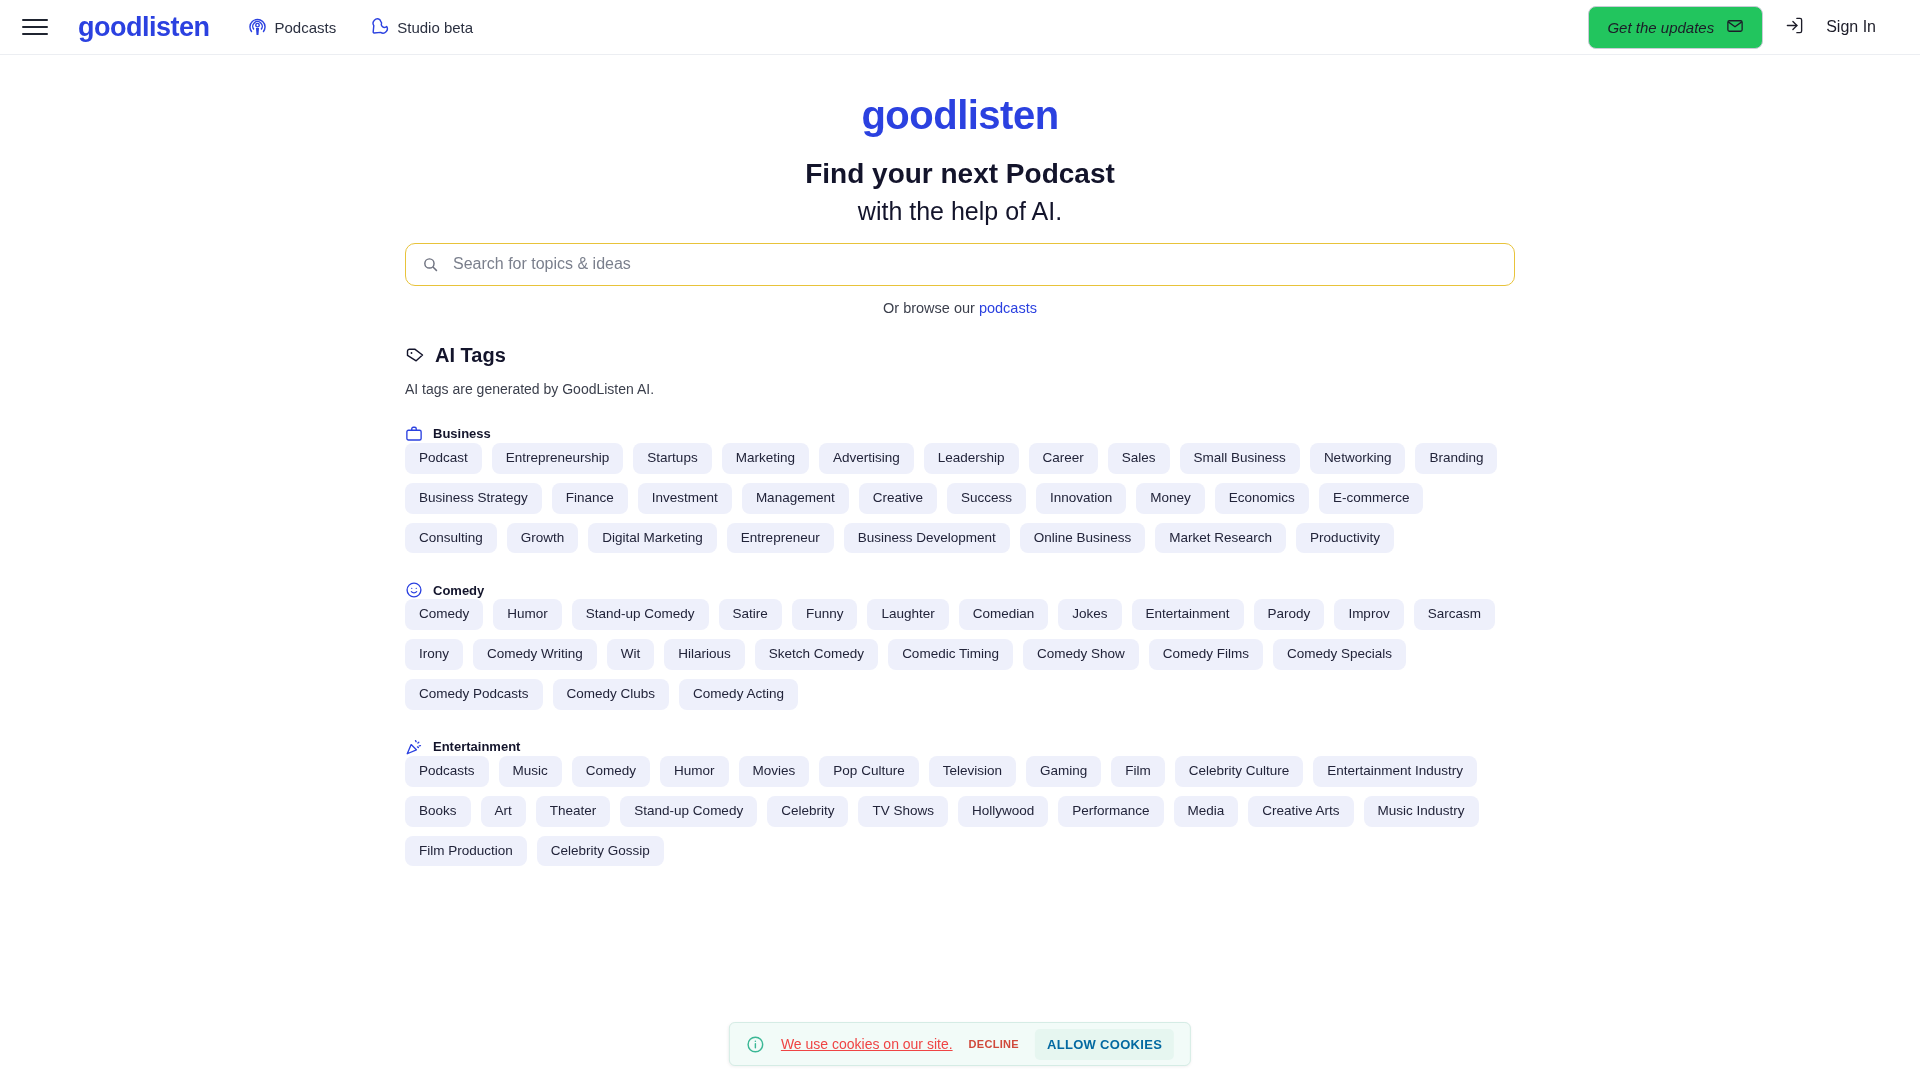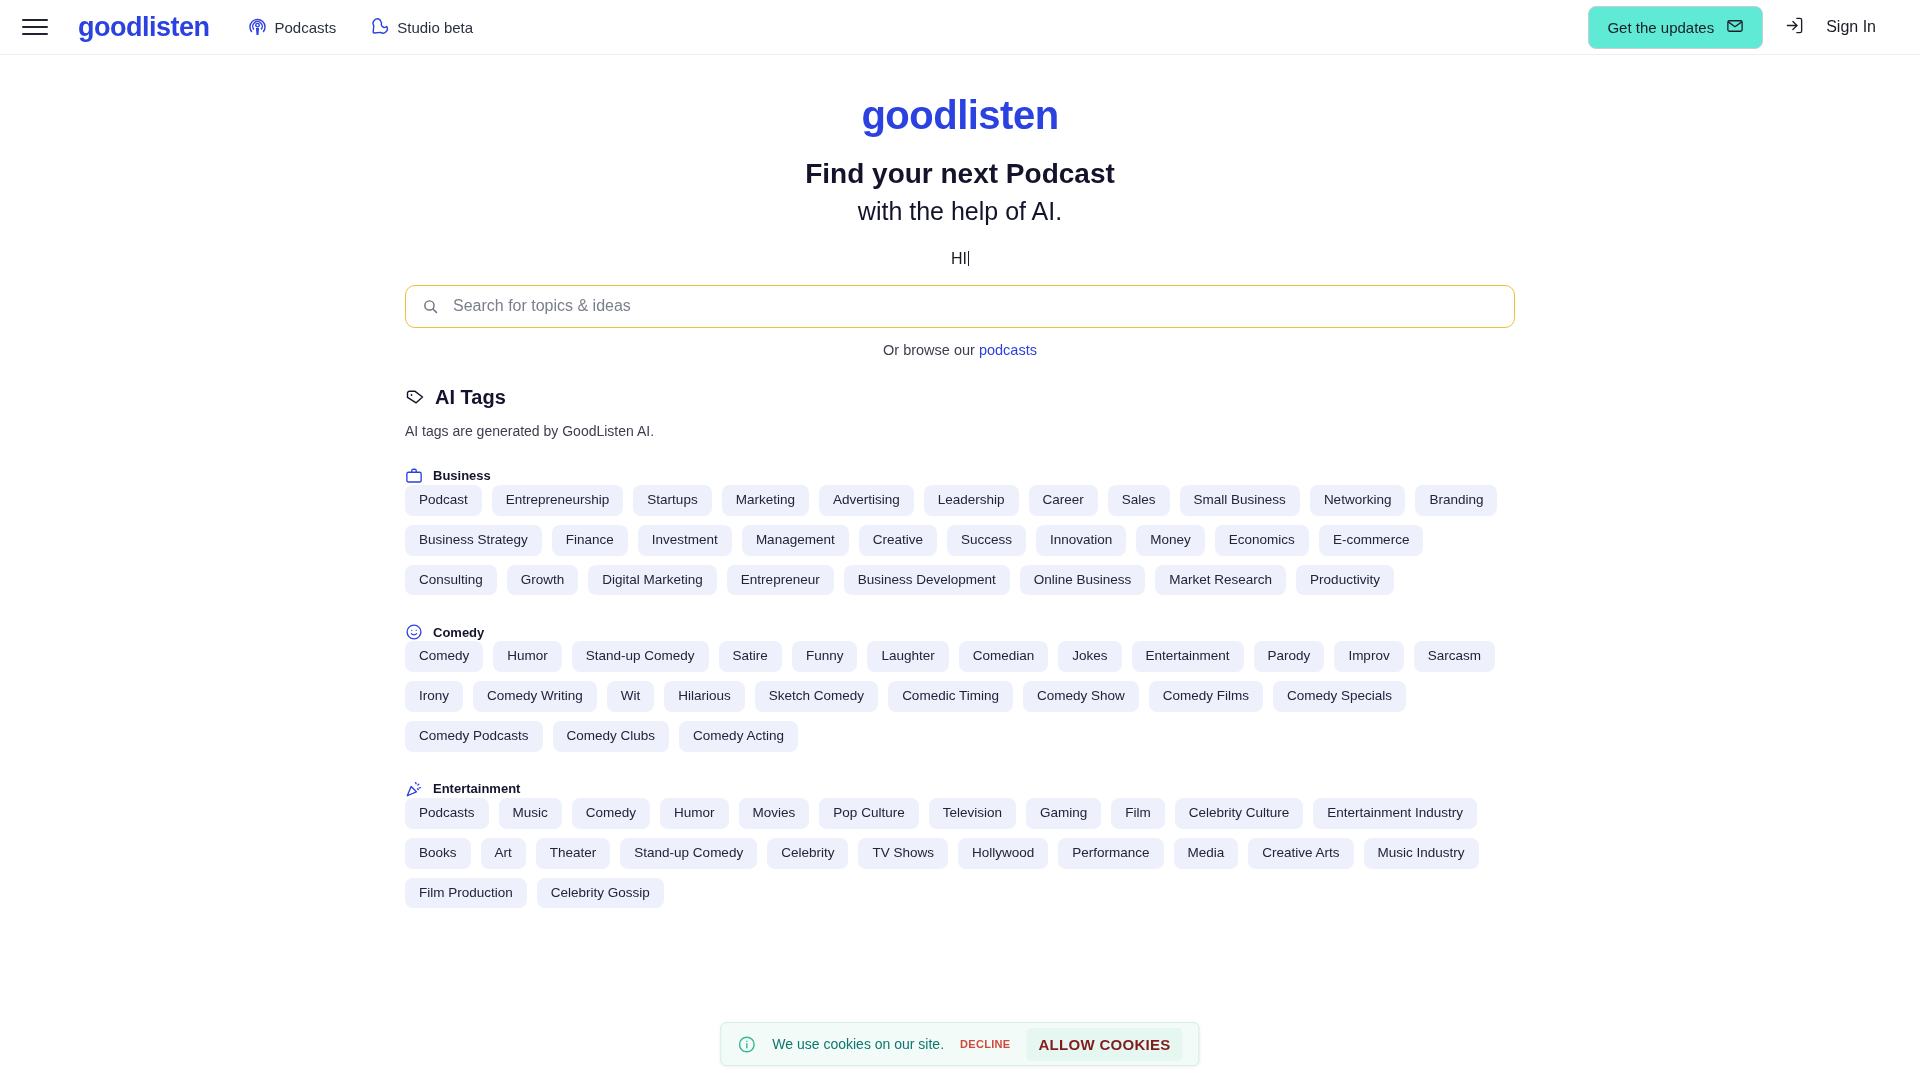--- a/index.html
+++ b/index.html
@@ -53,23 +53,24 @@
     margin-left: auto;
     display: flex; align-items: center; gap: 22px;
   }
   .updates-btn {
     display: flex; align-items: center; gap: 12px;
     border: 1px solid #c9ccd6;
     border-radius: 8px;
     padding: 10px 18px;
     font-size: 15px;
     color: #1c1c28;
-    background: #5eead4;
+    background: #22c55e;
     cursor: pointer;
     white-space: nowrap;
+    font-style: italic;
   }
   .signin {
     display: flex; align-items: center; gap: 22px;
     font-size: 16px;
     color: #1c1c28;
     cursor: pointer;
     margin-right: 22px;
     white-space: nowrap;
   }
 
@@ -200,27 +201,27 @@
     border: 1px solid #d5ece5;
     border-radius: 6px;
     height: 44px;
     display: flex;
     align-items: center;
     gap: 16px;
     padding: 0 16px;
     box-shadow: 0 1px 3px rgba(0,0,0,0.06);
   }
   .cookie .info-icon { color: #3ab795; display: flex; }
-  .cookie .ctext { font-size: 14px; color: #0f766e; }
+  .cookie .ctext { font-size: 14px; color: #ef4444; text-decoration: underline; }
   .cookie .decline {
     font-size: 11px; color: #d0493b; font-weight: 700; cursor: pointer;
     letter-spacing: .3px;
   }
   .cookie .allow {
-    font-size: 15px; color: #7f1d1d; font-weight: 700; cursor: pointer;
+    font-size: 13px; color: #0369a1; font-weight: 700; cursor: pointer;
     background: #e6f6f0; border-radius: 5px; padding: 8px 12px;
     letter-spacing: .3px;
   }
 </style>
 </head>
 <body>
 
 <div class="topbar">
   <div class="hamburger">
     <span></span>
@@ -276,23 +277,20 @@
 <div class="page">
   <div class="center-wrap">
 
     <div class="logo-big">goodlisten</div>
 
     <div class="headline">
       <span>Find your next Podcast</span>
       <span class="sub">with the help of AI.</span>
     </div>
 
-    <div class="typed">
-      <span>HI</span><span class="caret"></span>
-    </div>
 
     <div class="search-row">
       <div class="search-box">
         <span class="s-icon">
           <svg width="17" height="17" viewBox="0 0 24 24" fill="none" stroke="currentColor" stroke-width="2">
             <circle cx="10.5" cy="10.5" r="6.5"></circle>
             <path d="M15.5 15.5L21 21"></path>
           </svg>
         </span>
         <input type="text" placeholder="Search for topics &amp; ideas" style="">

